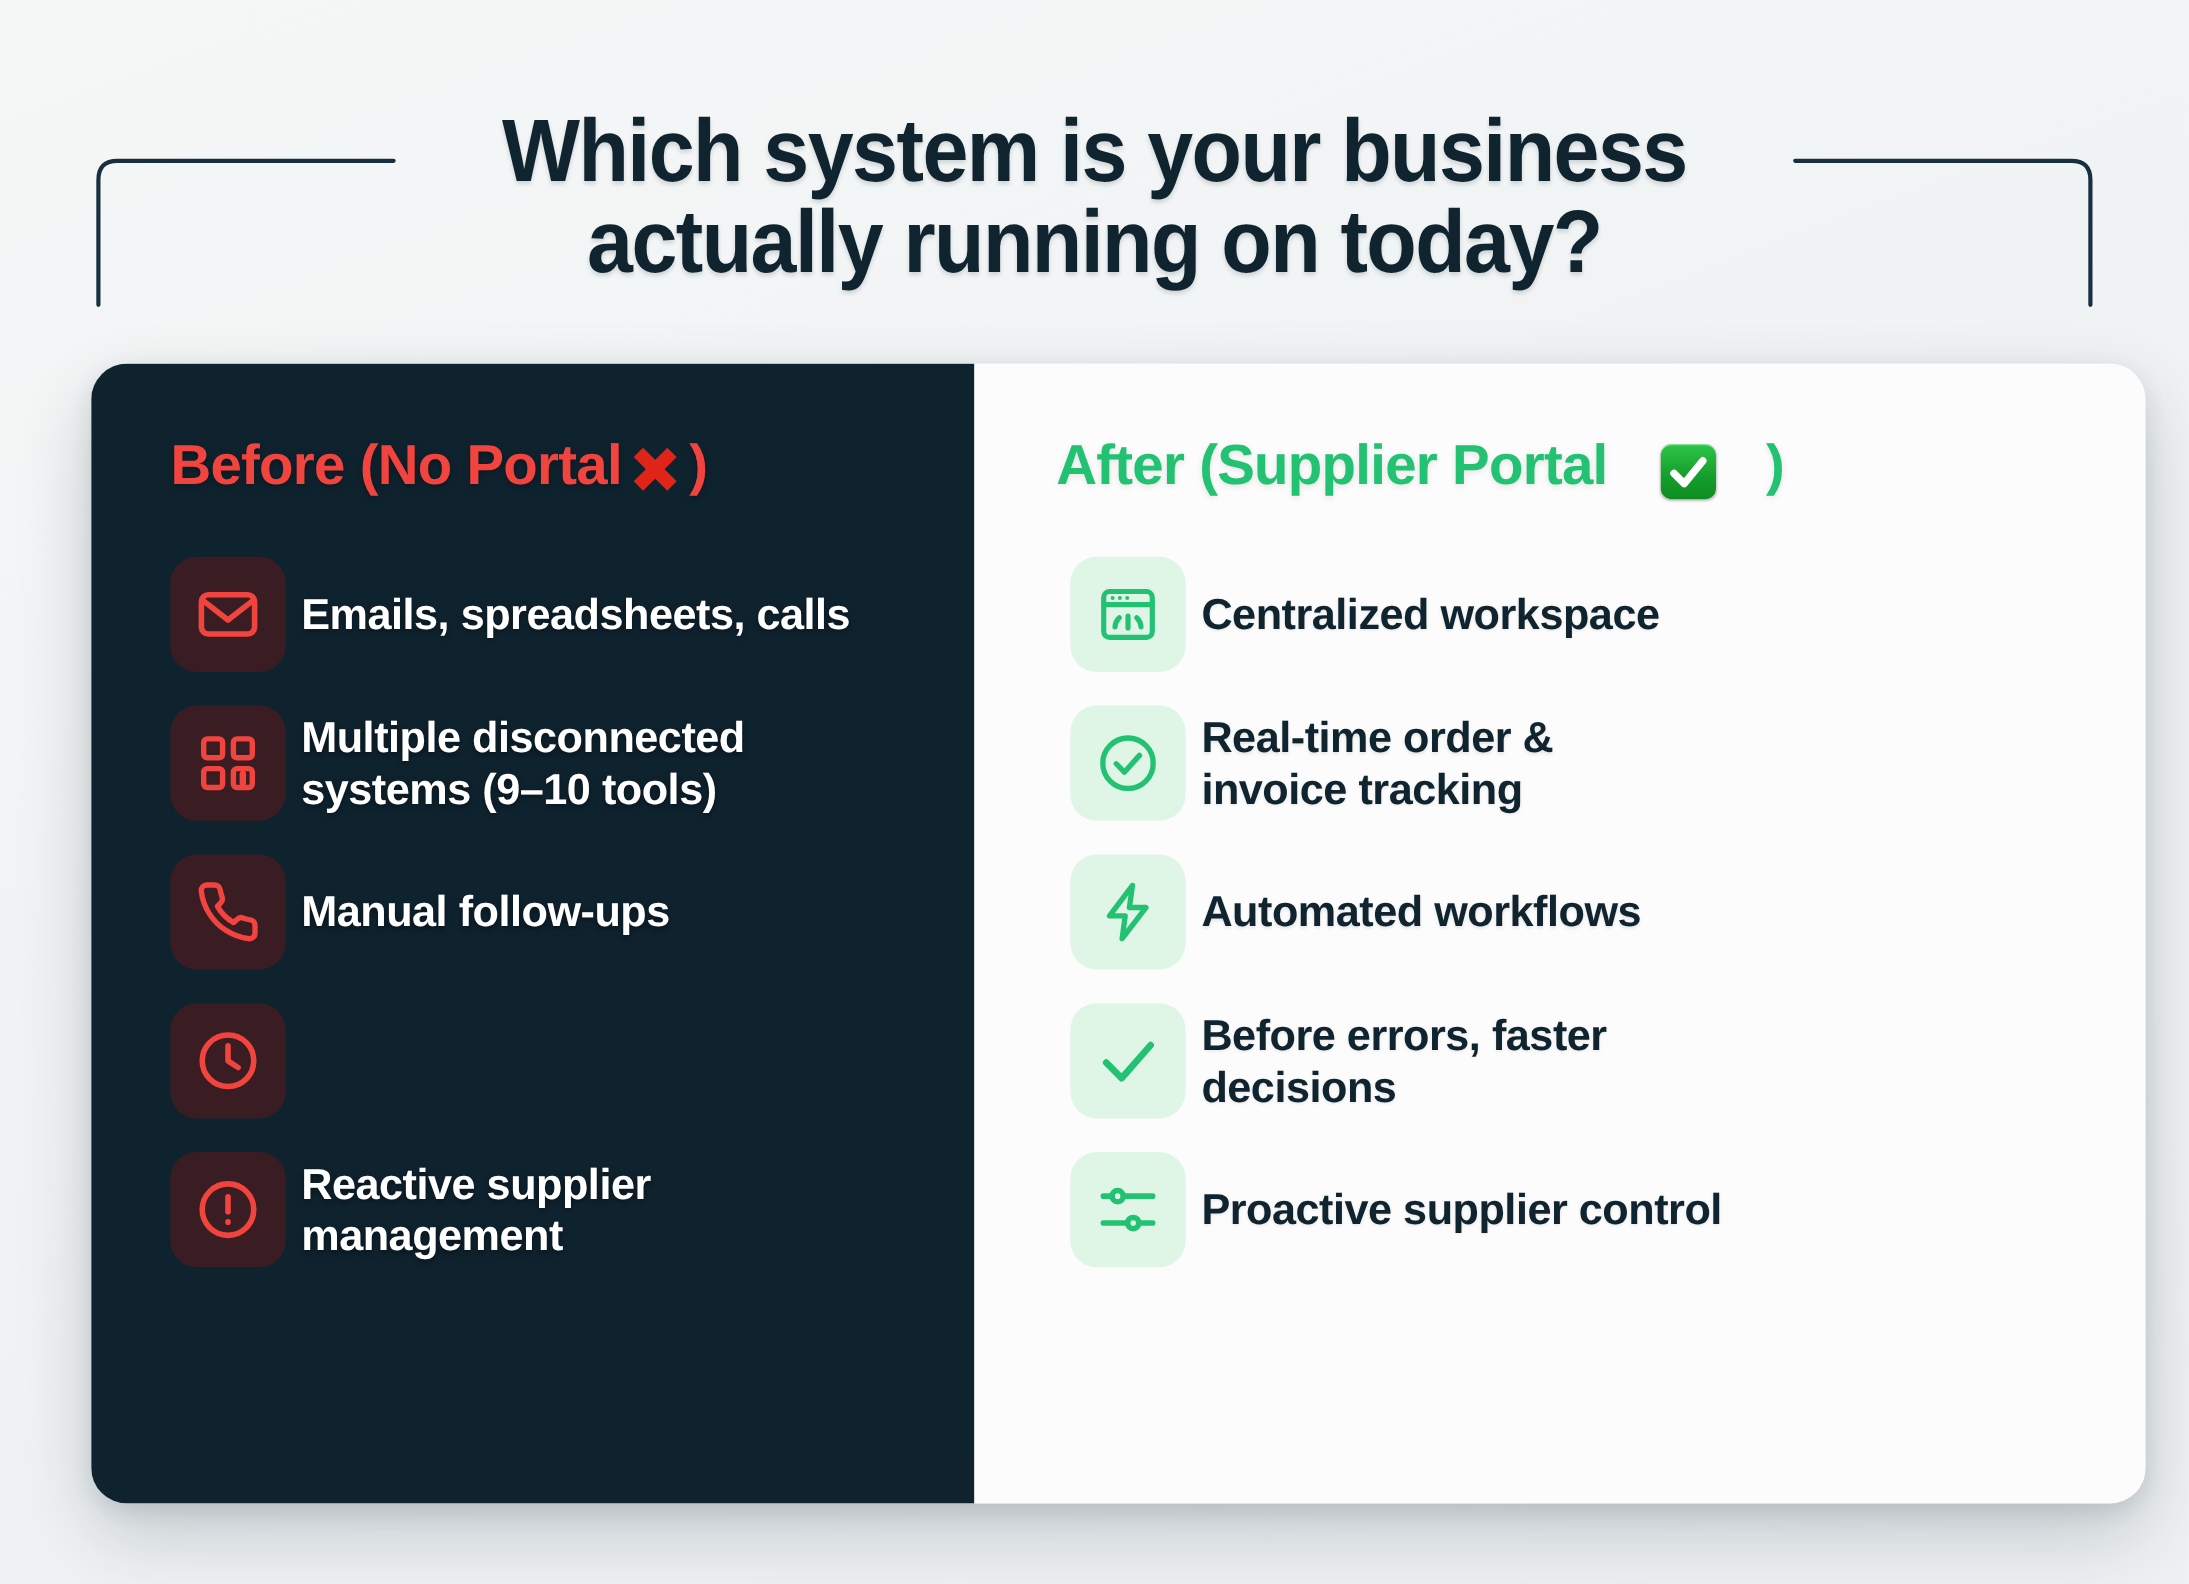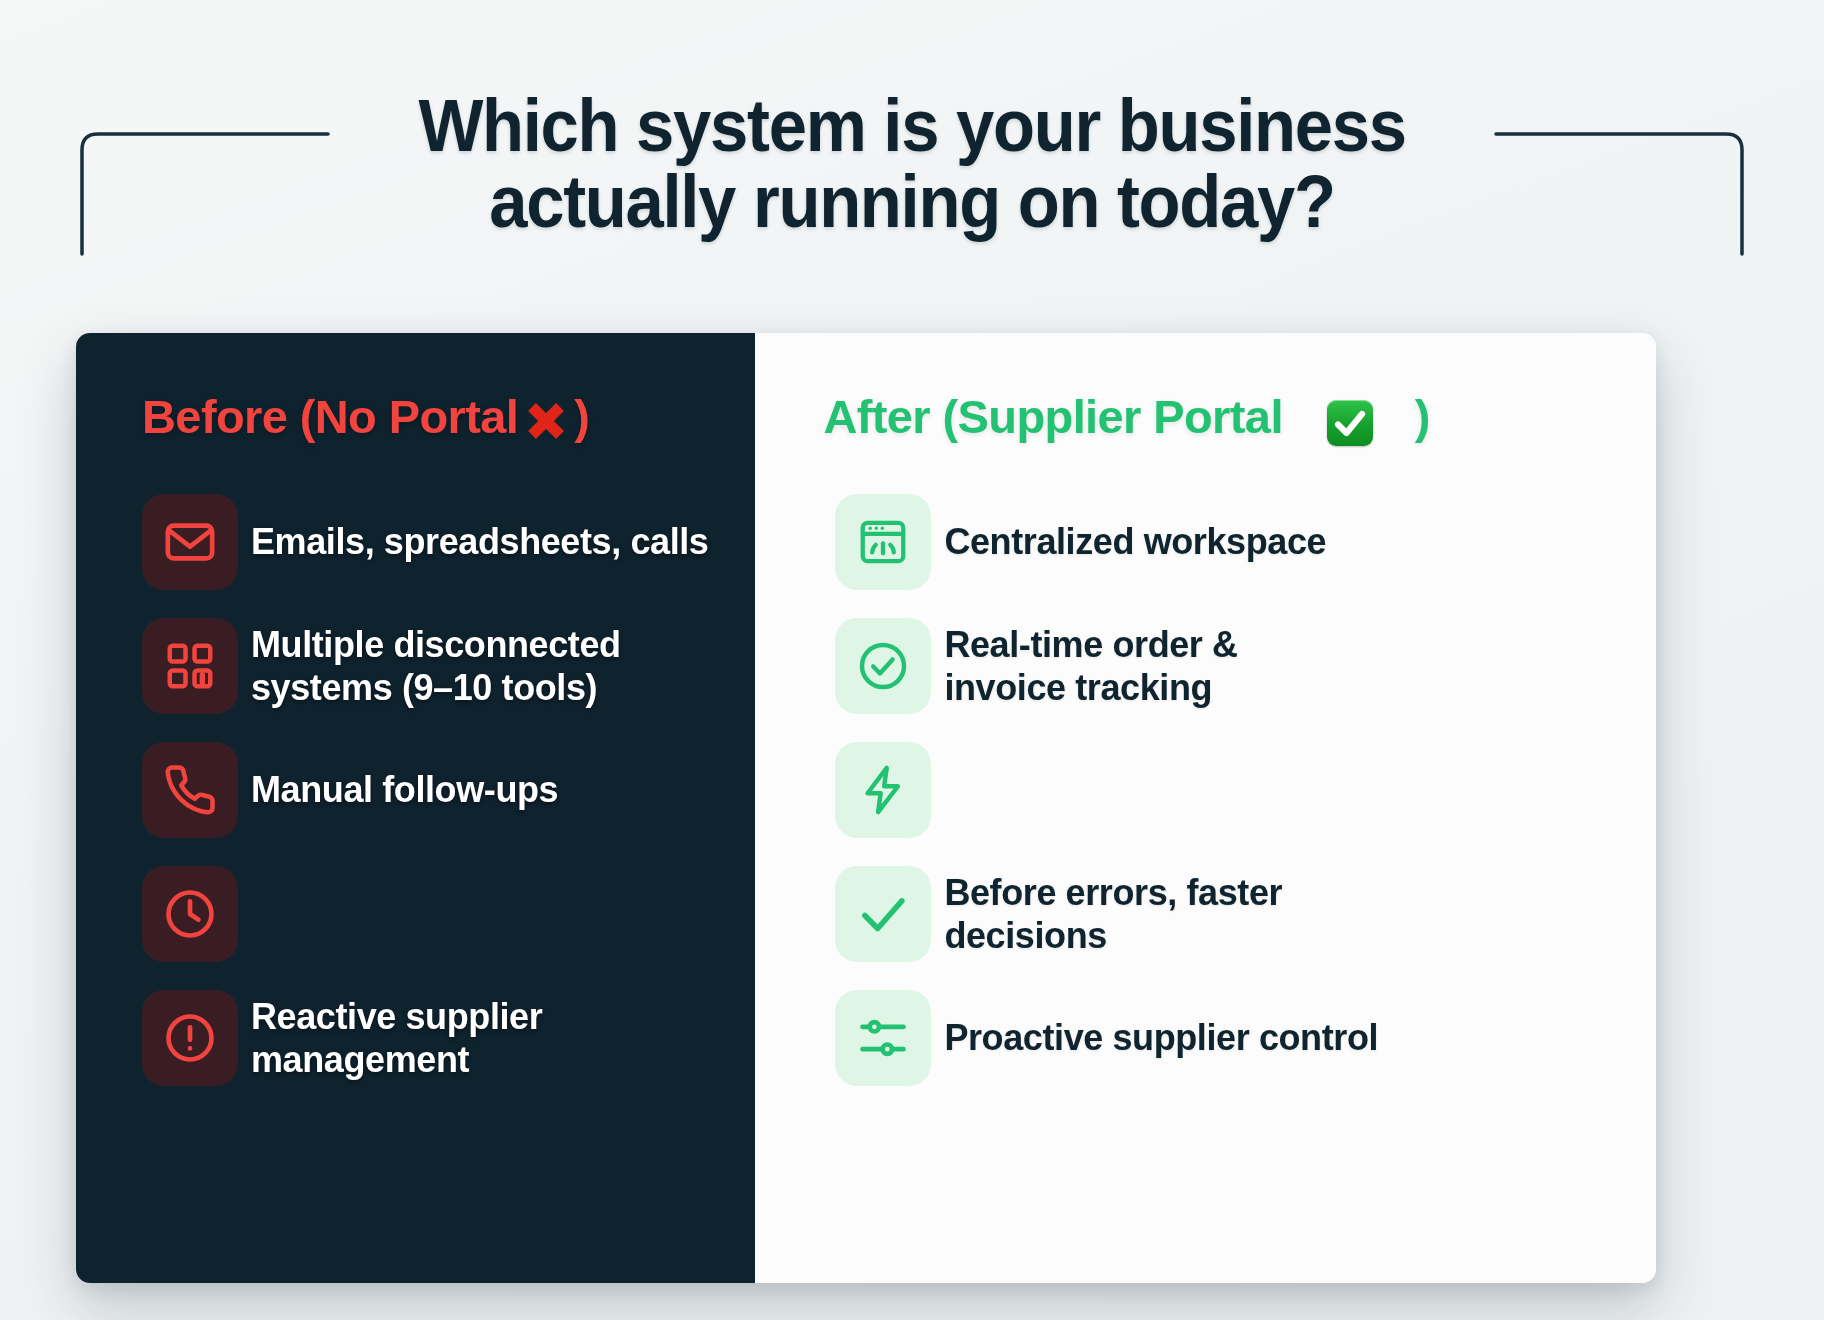--- a/index.html
+++ b/index.html
@@ -37,23 +37,23 @@
     font-stretch: condensed;
     transform: scaleX(.93);
     transform-origin: center top;
     white-space: pre-line;
     text-shadow: 0 2px 4px rgba(16,36,47,.16);
   }
 
   
   .card {
     position: absolute;
-    left: 76px; top: 333px;
-    width: 1580px; height: 950px;
-    border-radius: 14px;
+    left: 76px; top: 303px;
+    width: 1712px; height: 950px;
+    border-radius: 30px;
     overflow: hidden;
     display: flex;
     box-shadow: 0 26px 60px rgba(20,40,55,.20), 0 6px 18px rgba(20,40,55,.10);
   }
   .panel { height: 100%; position: relative; }
   .panel.left  { width: 43%; background: #0f232f; padding: 56px 0 0 66px; }
   .panel.right { width: 57%; background: #fbfcfb; padding: 56px 0 0 68px; }
 
   .panel-head {
     font-size: 47px;
@@ -238,20 +238,21 @@
           <div class="row-label">Real-time order &amp;
 invoice tracking</div>
         </div>
 
         <div class="row">
           <div class="icon-tile">
             <svg width="56" height="56" viewBox="0 0 24 24" fill="none" stroke="#22c272" stroke-width="1.9" stroke-linecap="round" stroke-linejoin="round">
               <path d="M13.6 2.5 5.4 13.4h5.6l-1.1 8.1 8.5-11.1h-5.9z"></path>
             </svg>
           </div>
+          <div class="row-label">Automated workflows</div>
         </div>
 
         <div class="row">
           <div class="icon-tile">
             <svg width="58" height="58" viewBox="0 0 24 24" fill="none" stroke="#22c272" stroke-width="2.3" stroke-linecap="round" stroke-linejoin="round">
               <path d="M4.5 12.6 L9.8 18 L19.8 6.6"></path>
             </svg>
           </div>
           <div class="row-label">Before errors, faster
 decisions</div>

